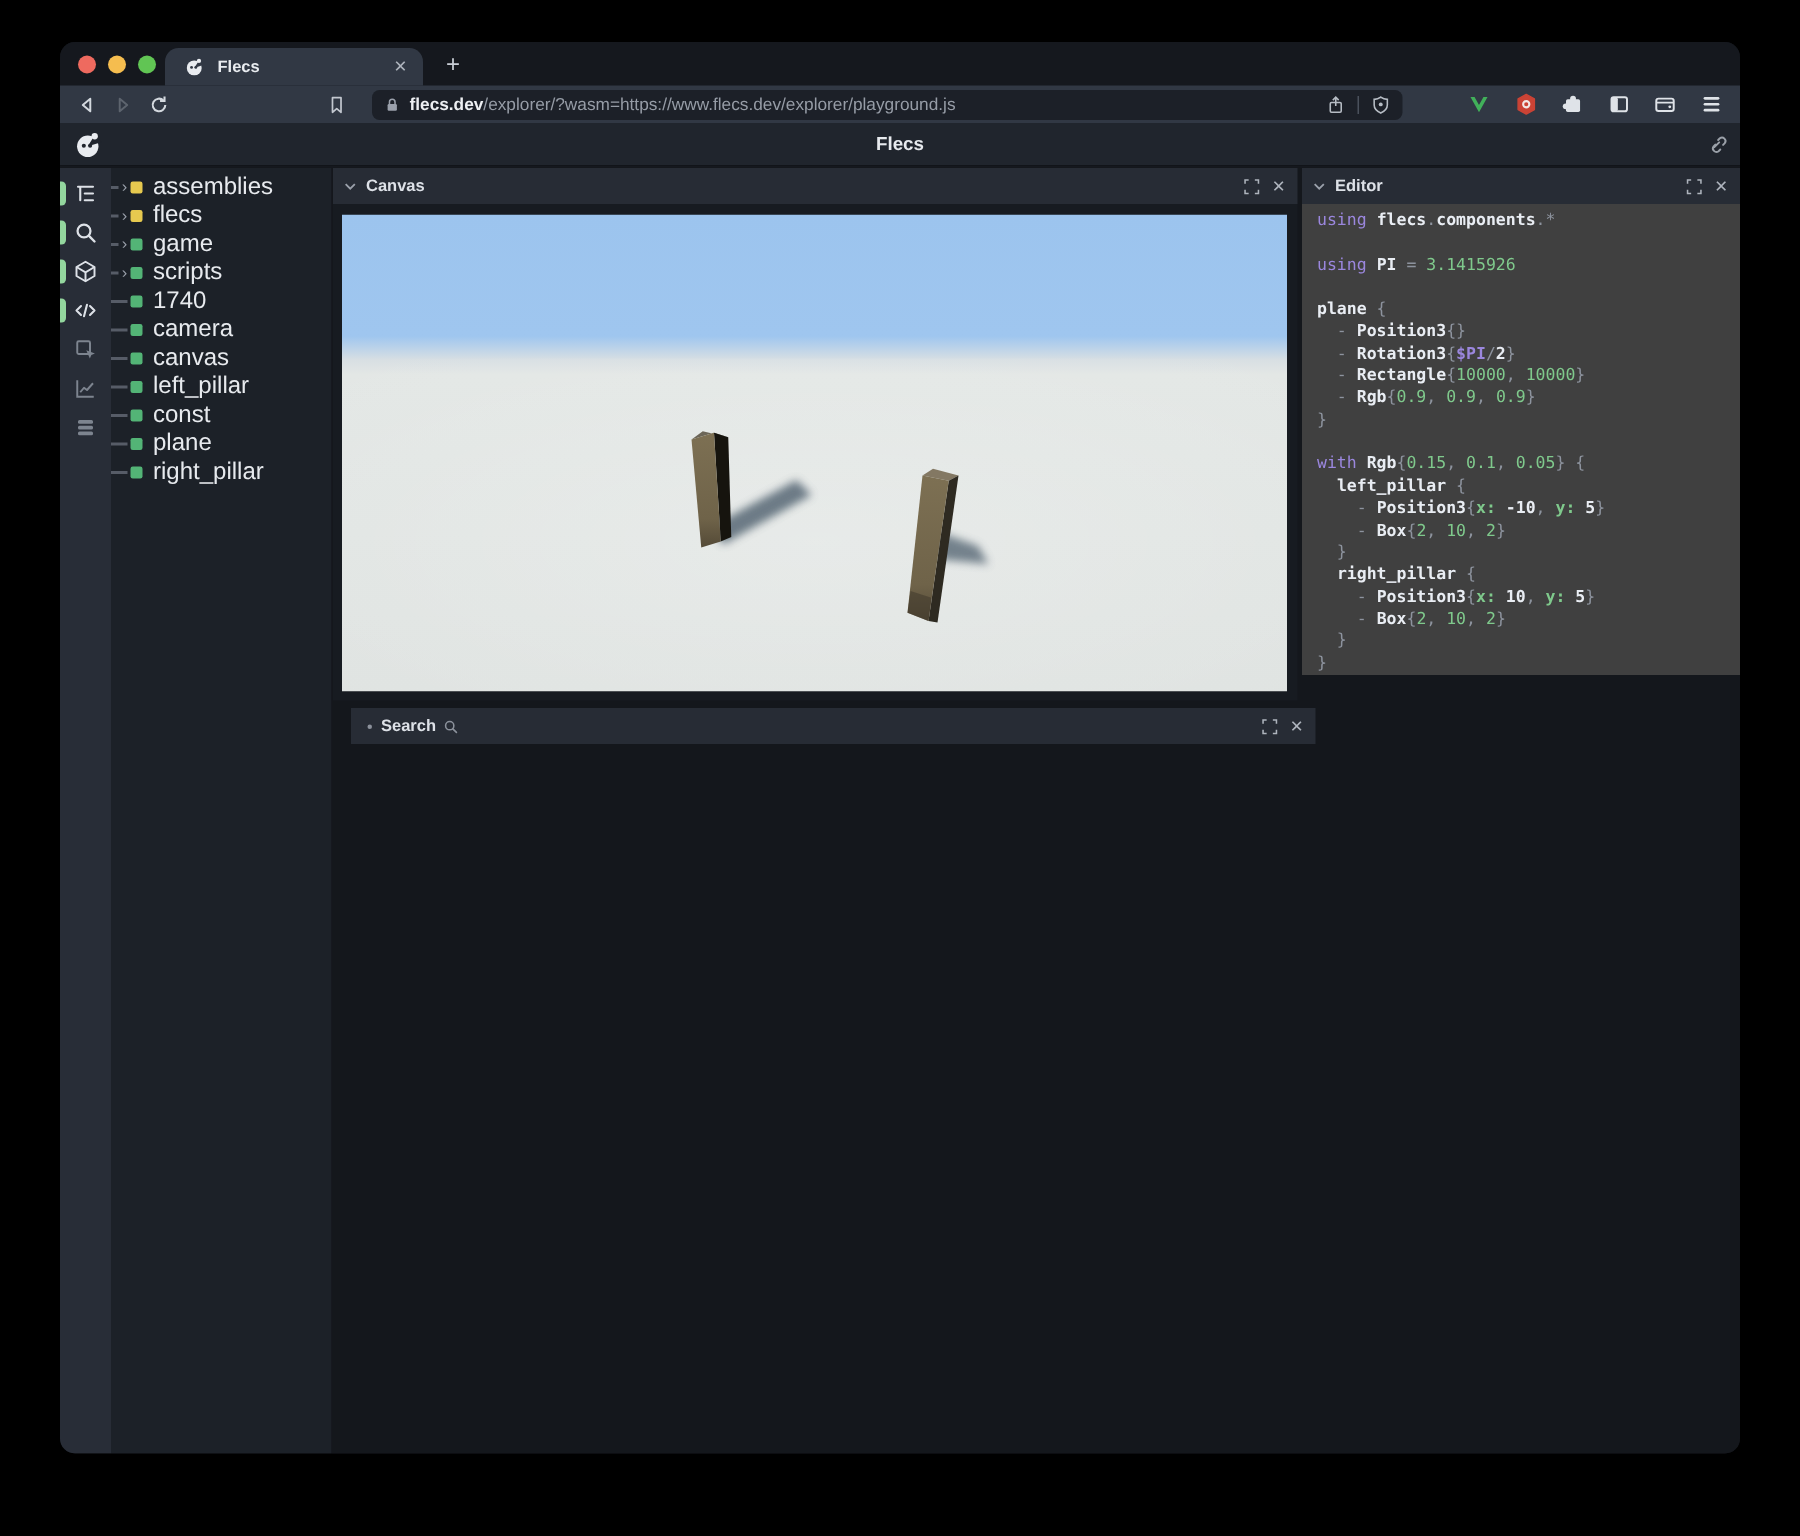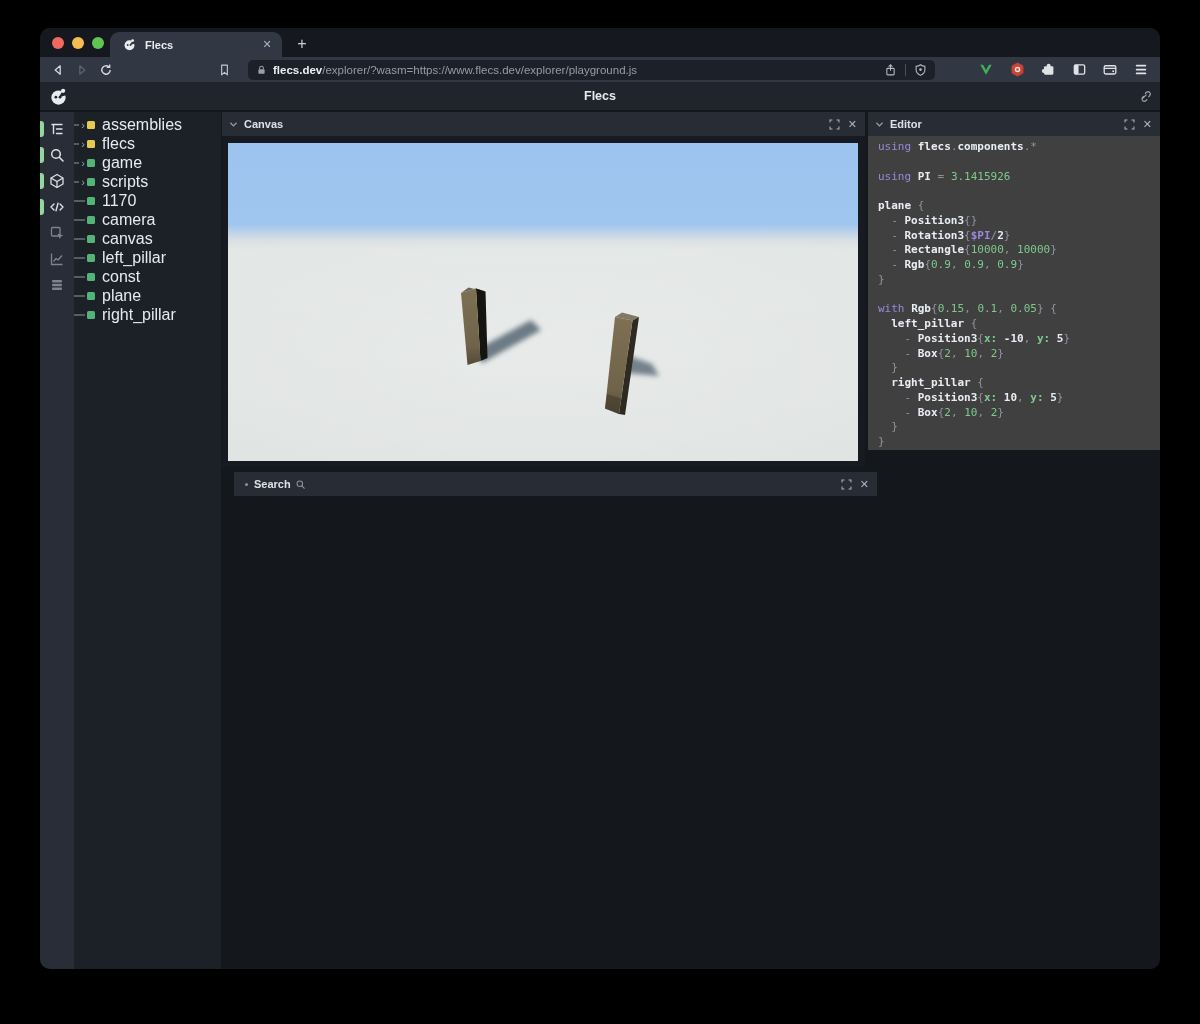--- a/index.html
+++ b/index.html
@@ -279,21 +279,21 @@
       </div>
       <div class="tree-row">
         <span class="guide short"></span>
         <span class="chev">›</span>
         <span class="sq green"></span>
         <span class="tree-lbl">scripts</span>
       </div>
       <div class="tree-row">
         <span class="guide long"></span>
         <span class="sq green"></span>
-        <span class="tree-lbl">1170</span>
+        <span class="tree-lbl">1740</span>
       </div>
       <div class="tree-row">
         <span class="guide long"></span>
         <span class="sq green"></span>
         <span class="tree-lbl">camera</span>
       </div>
       <div class="tree-row">
         <span class="guide long"></span>
         <span class="sq green"></span>
         <span class="tree-lbl">canvas</span>

